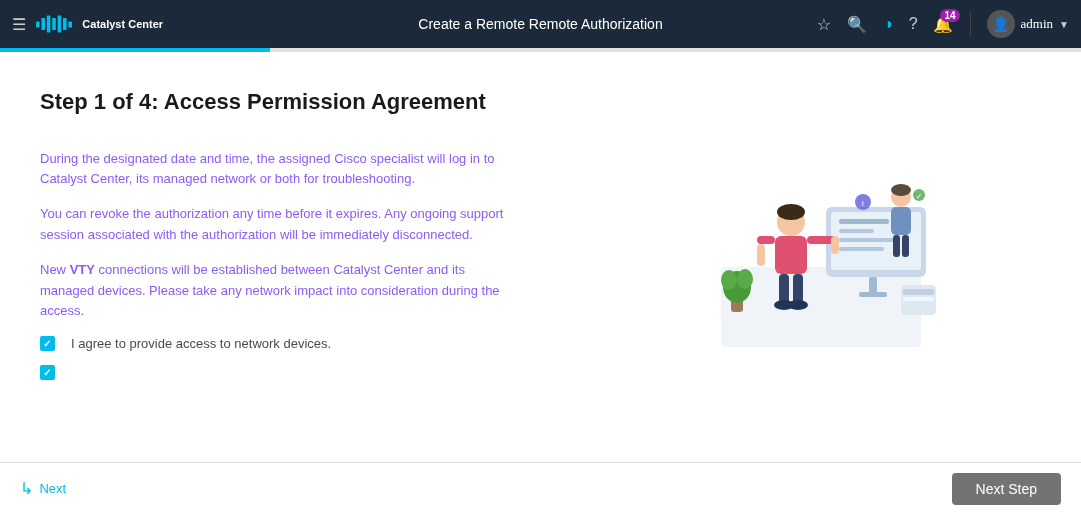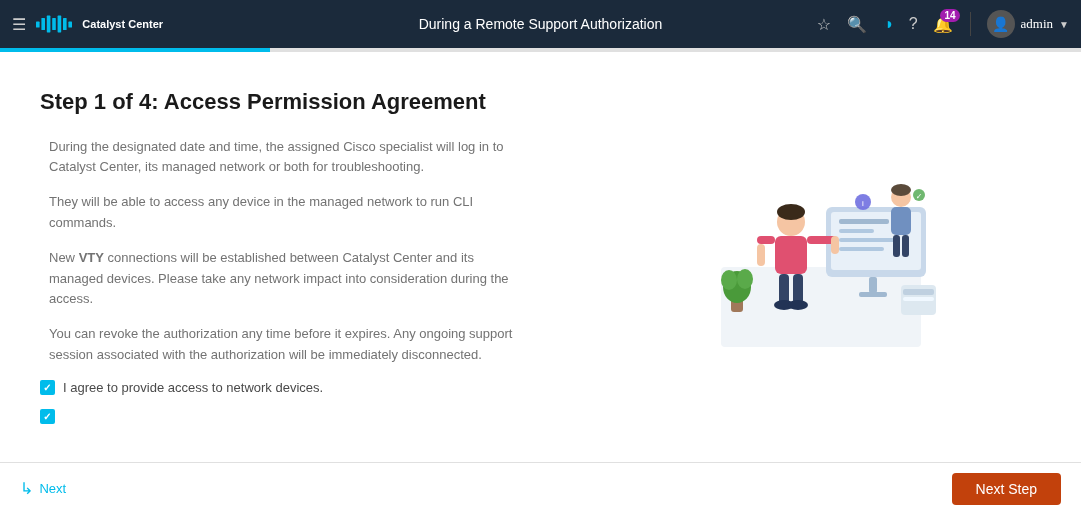--- a/index.html
+++ b/index.html
@@ -32,38 +32,38 @@
 
     
     .progress-bar-container { height: 4px; background: #e0e0e0; }
     .progress-bar { height: 4px; background: #00bceb; width: 25%; }
 
     
     .main { display: flex; height: calc(514px - 48px - 4px - 52px); overflow: hidden; }
 
     
     .content { flex: 1; padding: 36px 40px 20px 40px; overflow-y: auto; max-width: 580px; }
-    .step-title { font-size: 22px; font-weight: 600; color: #1a1a1a; margin-bottom: 20px; line-height: 1.3; }
+    .step-title { font-size: 22px; font-weight: 600; color: #1a1a1a; margin-bottom: 32px; line-height: 1.3; }
 
-    .para { font-size: 13px; color: #737373; line-height: 1.6; margin-bottom: 14px; margin-left: 9px; }
+    .para { font-size: 13px; color: #8b5cf6; line-height: 1.6; margin-bottom: 14px; }
     .para strong { font-weight: 700; }
 
-    .checkbox-row { display: flex; align-items: center; gap: 8px; margin: 14px 0 14px 0; }
+    .checkbox-row { display: flex; align-items: center; gap: 16px; margin: 14px 0 14px 0; }
     .checkbox-box { width: 15px; height: 15px; background: #00bceb; border-radius: 2px; display: flex; align-items: center; justify-content: center; flex-shrink: 0; cursor: pointer; }
     .checkbox-box::after { content: '✓'; color: #fff; font-size: 10px; font-weight: 700; }
     .checkbox-label { font-size: 13px; color: #4a4a4a; }
 
     
     .illustration { flex: 1; display: flex; align-items: center; justify-content: center; padding: 20px; }
 
     
     .footer { height: 52px; display: flex; align-items: center; justify-content: space-between; padding: 0 20px; border-top: 1px solid #e0e0e0; background: #fff; }
     .exit-btn { display: flex; align-items: center; gap: 6px; color: #00bceb; cursor: pointer; font-size: 13px; font-weight: 500; background: none; border: none; }
     .exit-icon { font-size: 16px; }
-    .next-btn { background: #c2410c; color: #fff; border: none; border-radius: 4px; padding: 8px 24px; font-size: 14px; font-weight: 500; cursor: pointer; }
+    .next-btn { background: #737373; color: #fff; border: none; border-radius: 4px; padding: 8px 24px; font-size: 14px; font-weight: 500; cursor: pointer; }
 
     
     .content::-webkit-scrollbar { width: 4px; }
     .content::-webkit-scrollbar-thumb { background: #ccc; border-radius: 2px; }
   </style>
 </head>
 <body>
 
 <header class="header">
   <div class="header-left">
@@ -74,21 +74,21 @@
         <rect x="9" y="8" width="6" height="20" rx="1" fill="#00bceb"></rect>
         <rect x="18" y="4" width="6" height="28" rx="1" fill="#00bceb"></rect>
         <rect x="27" y="8" width="6" height="20" rx="1" fill="#00bceb"></rect>
         <rect x="36" y="4" width="6" height="28" rx="1" fill="#00bceb"></rect>
         <rect x="45" y="8" width="6" height="20" rx="1" fill="#00bceb"></rect>
         <rect x="54" y="14" width="6" height="10" rx="1" fill="#00bceb"></rect>
       </svg>
     </div>
     <span class="header-title">Catalyst Center</span>
   </div>
-  <div class="header-center">During a Remote Support Authorization</div>
+  <div class="header-center">Create a Remote Remote Authorization</div>
   <div class="header-right">
     <span class="header-icon">☆</span>
     <span class="header-icon">🔍</span>
     <span class="header-icon" style="color:#00bceb;">◑</span>
     <span class="header-icon">?</span>
     <span class="header-icon" style="position:relative;">
       🔔
       <span class="notif-badge">14</span>
     </span>
     <div class="header-divider"></div>
@@ -103,25 +103,24 @@
 <div class="progress-bar-container">
   <div class="progress-bar"></div>
 </div>
 
 <div class="main">
 
   <div class="content">
     <h1 class="step-title">Step 1 of 4: Access Permission Agreement</h1>
 
     <p class="para">During the designated date and time, the assigned Cisco specialist will log in to Catalyst Center, its managed network or both for troubleshooting.</p>
-    <p class="para">They will be able to access any device in the managed network to run CLI commands.</p>
+    <p class="para">You can revoke the authorization any time before it expires. Any ongoing support session associated with the authorization will be immediately disconnected.</p>
     <p class="para">
       <span>New </span><strong>VTY</strong><span> connections will be established between Catalyst Center and its managed devices. Please take any network impact into consideration during the access.</span>
     </p>
-    <p class="para">You can revoke the authorization any time before it expires. Any ongoing support session associated with the authorization will be immediately disconnected.</p>
 
     <div class="checkbox-row">
       <div class="checkbox-box"></div>
       <span class="checkbox-label">I agree to provide access to network devices.</span>
     </div>
 
 
     <div class="checkbox-row">
       <div class="checkbox-box"></div>
     </div>

